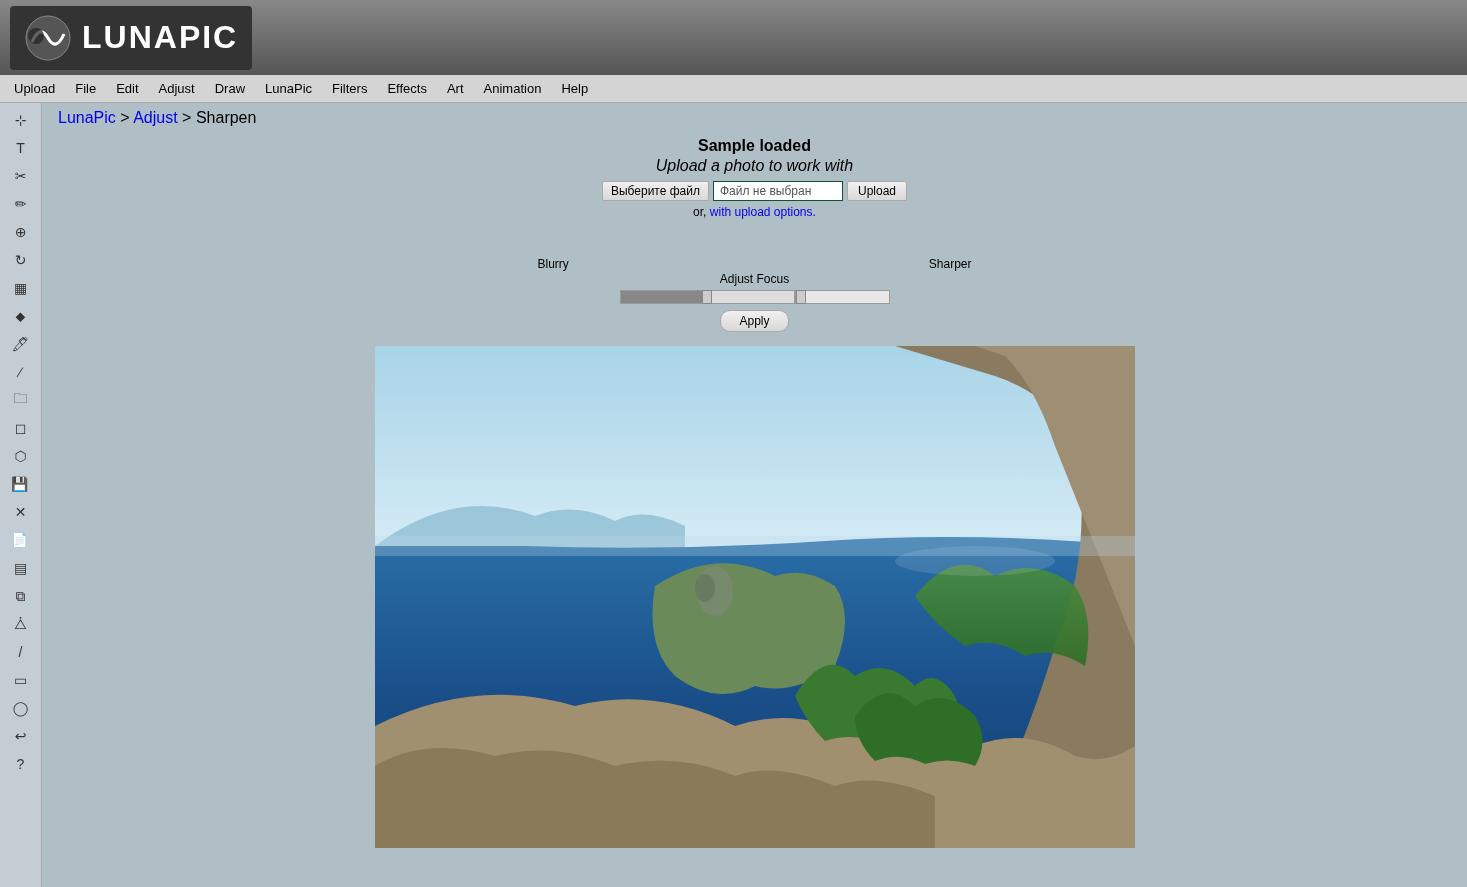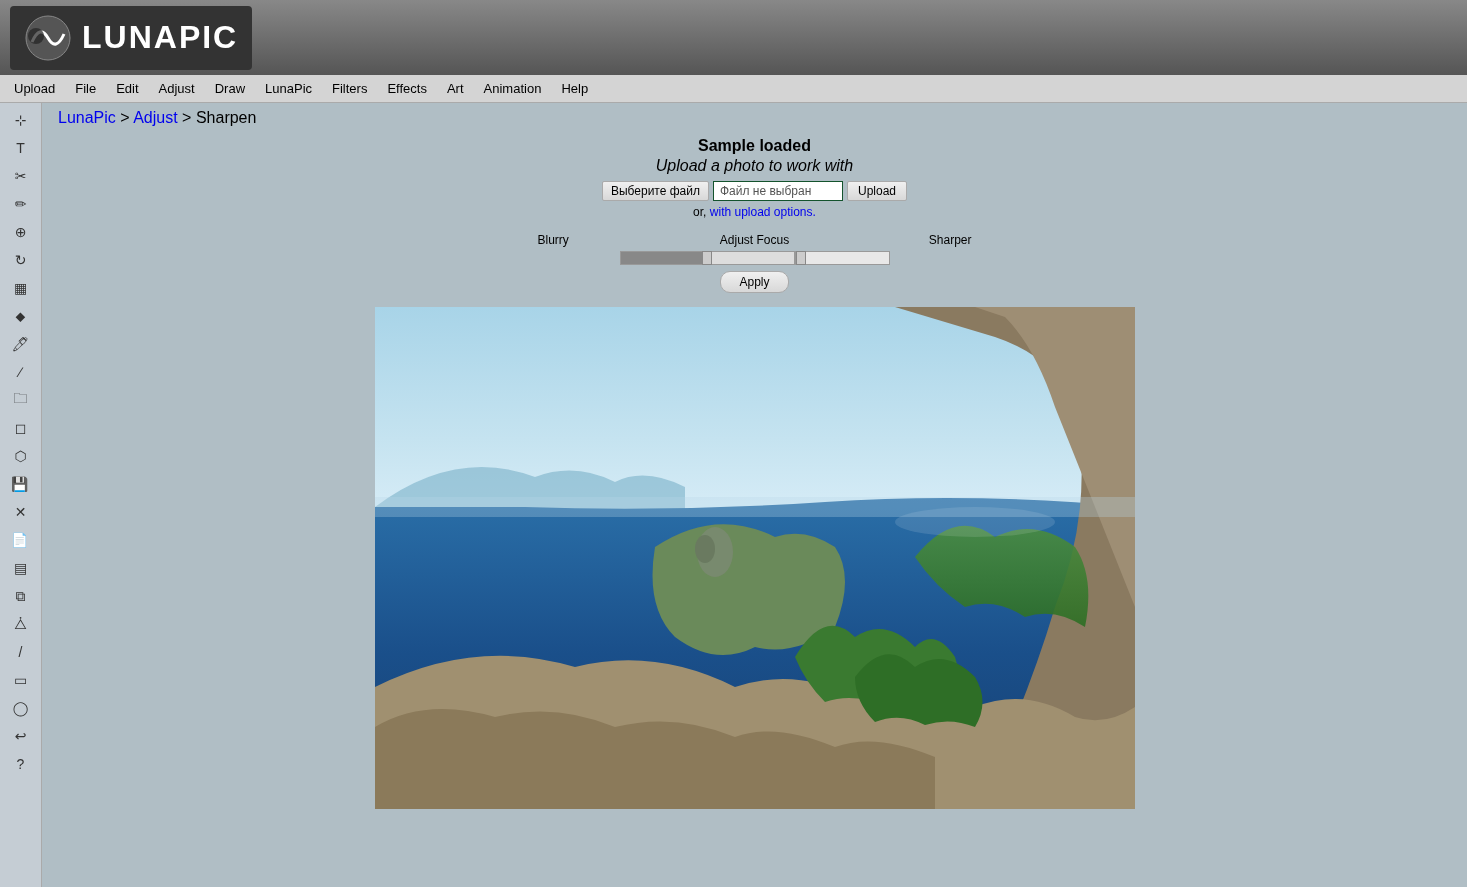--- a/index.html
+++ b/index.html
@@ -98,21 +98,21 @@
       margin-bottom: 10px;
     }
     #breadcrumb a { color: #00e; text-decoration: none; }
 
     
     #upload-panel {
       width: 100%;
       display: flex;
       flex-direction: column;
       align-items: center;
-      margin-bottom: 14px;
+      margin-bottom: 22px;
     }
     #sample-loaded {
       font-size: 16px;
       font-weight: bold;
       color: #000;
       margin-bottom: 2px;
     }
     #upload-subtitle {
       font-size: 16px;
       color: #000;
@@ -173,20 +173,21 @@
       width: 140px;
       text-align: left;
       font-size: 12px;
       color: #000;
     }
     #label-focus {
       width: 140px;
       text-align: center;
       font-size: 12px;
       color: #000;
+      margin-top: 31px;
     }
     #label-sharper {
       width: 140px;
       text-align: right;
       font-size: 12px;
       color: #000;
     }
     #slider-row {
       display: flex;
       align-items: center;

